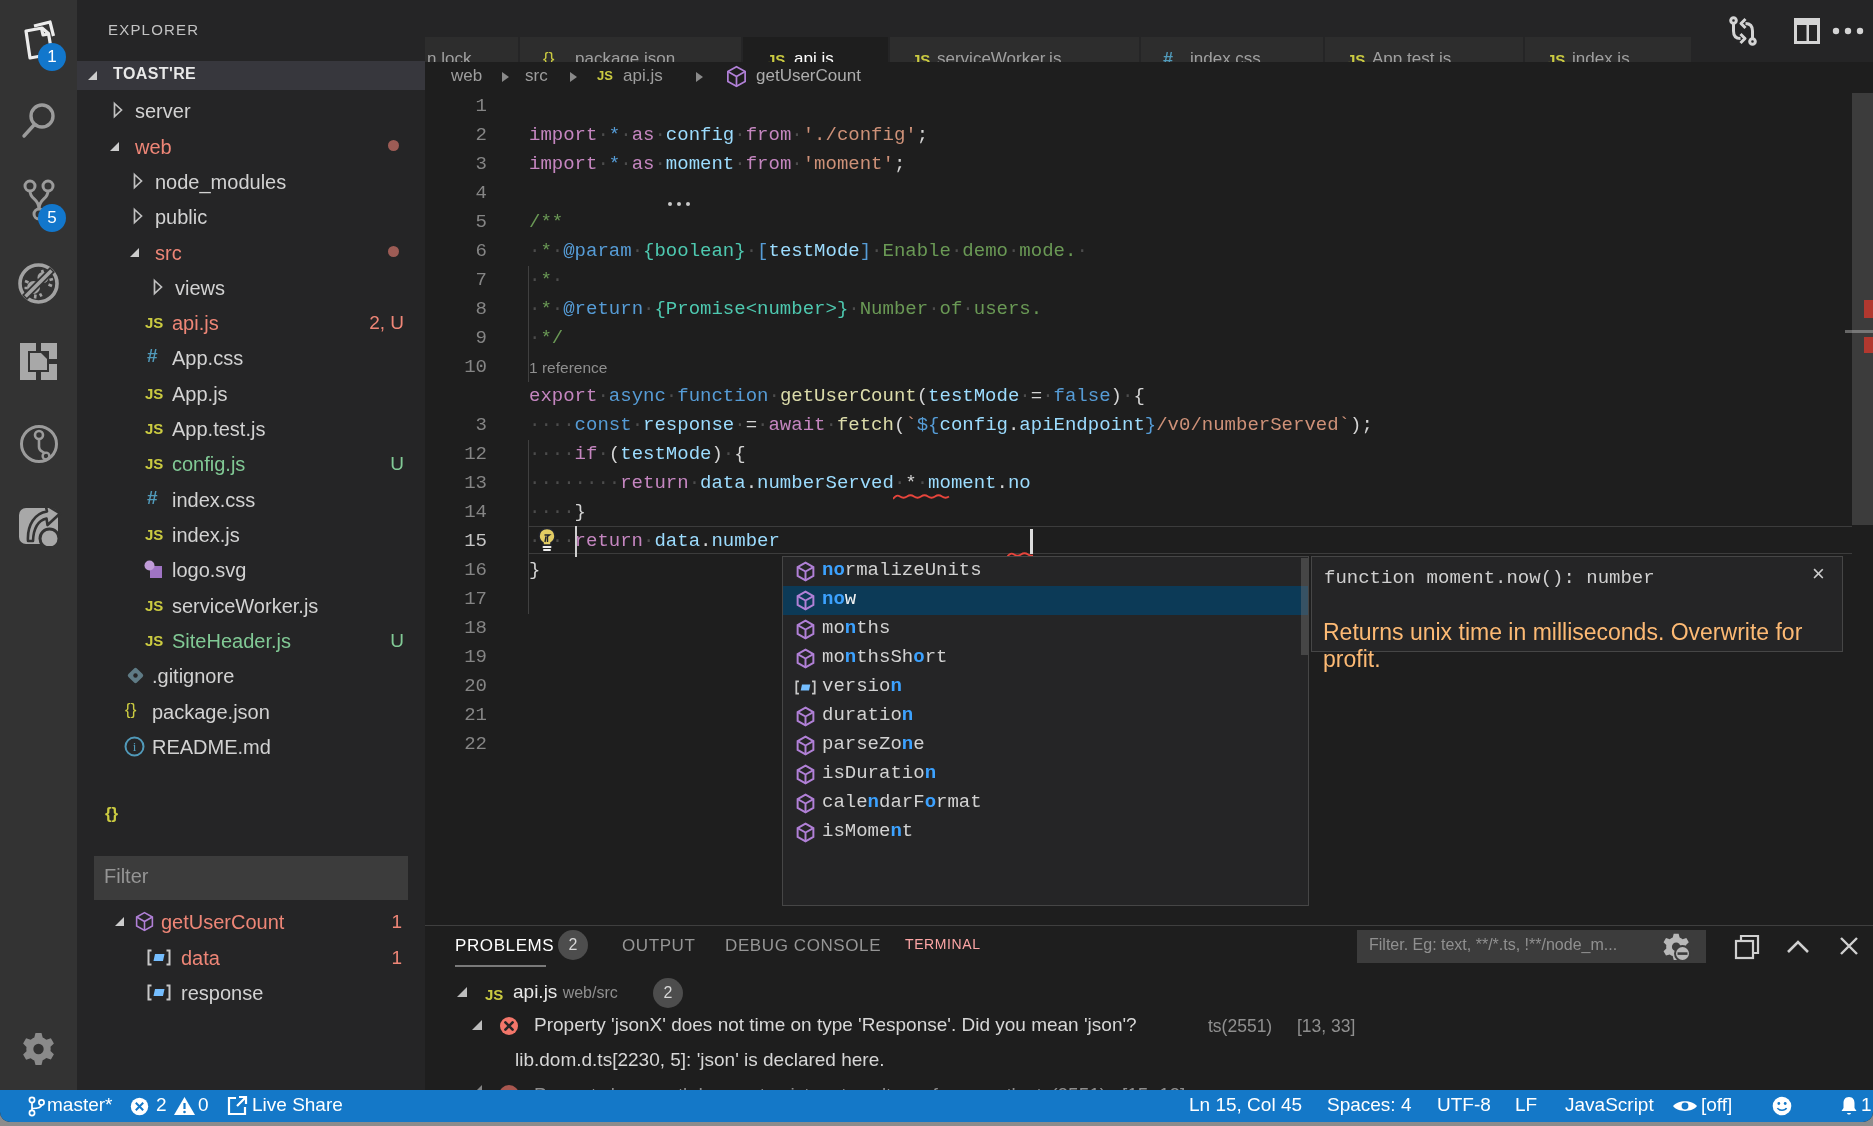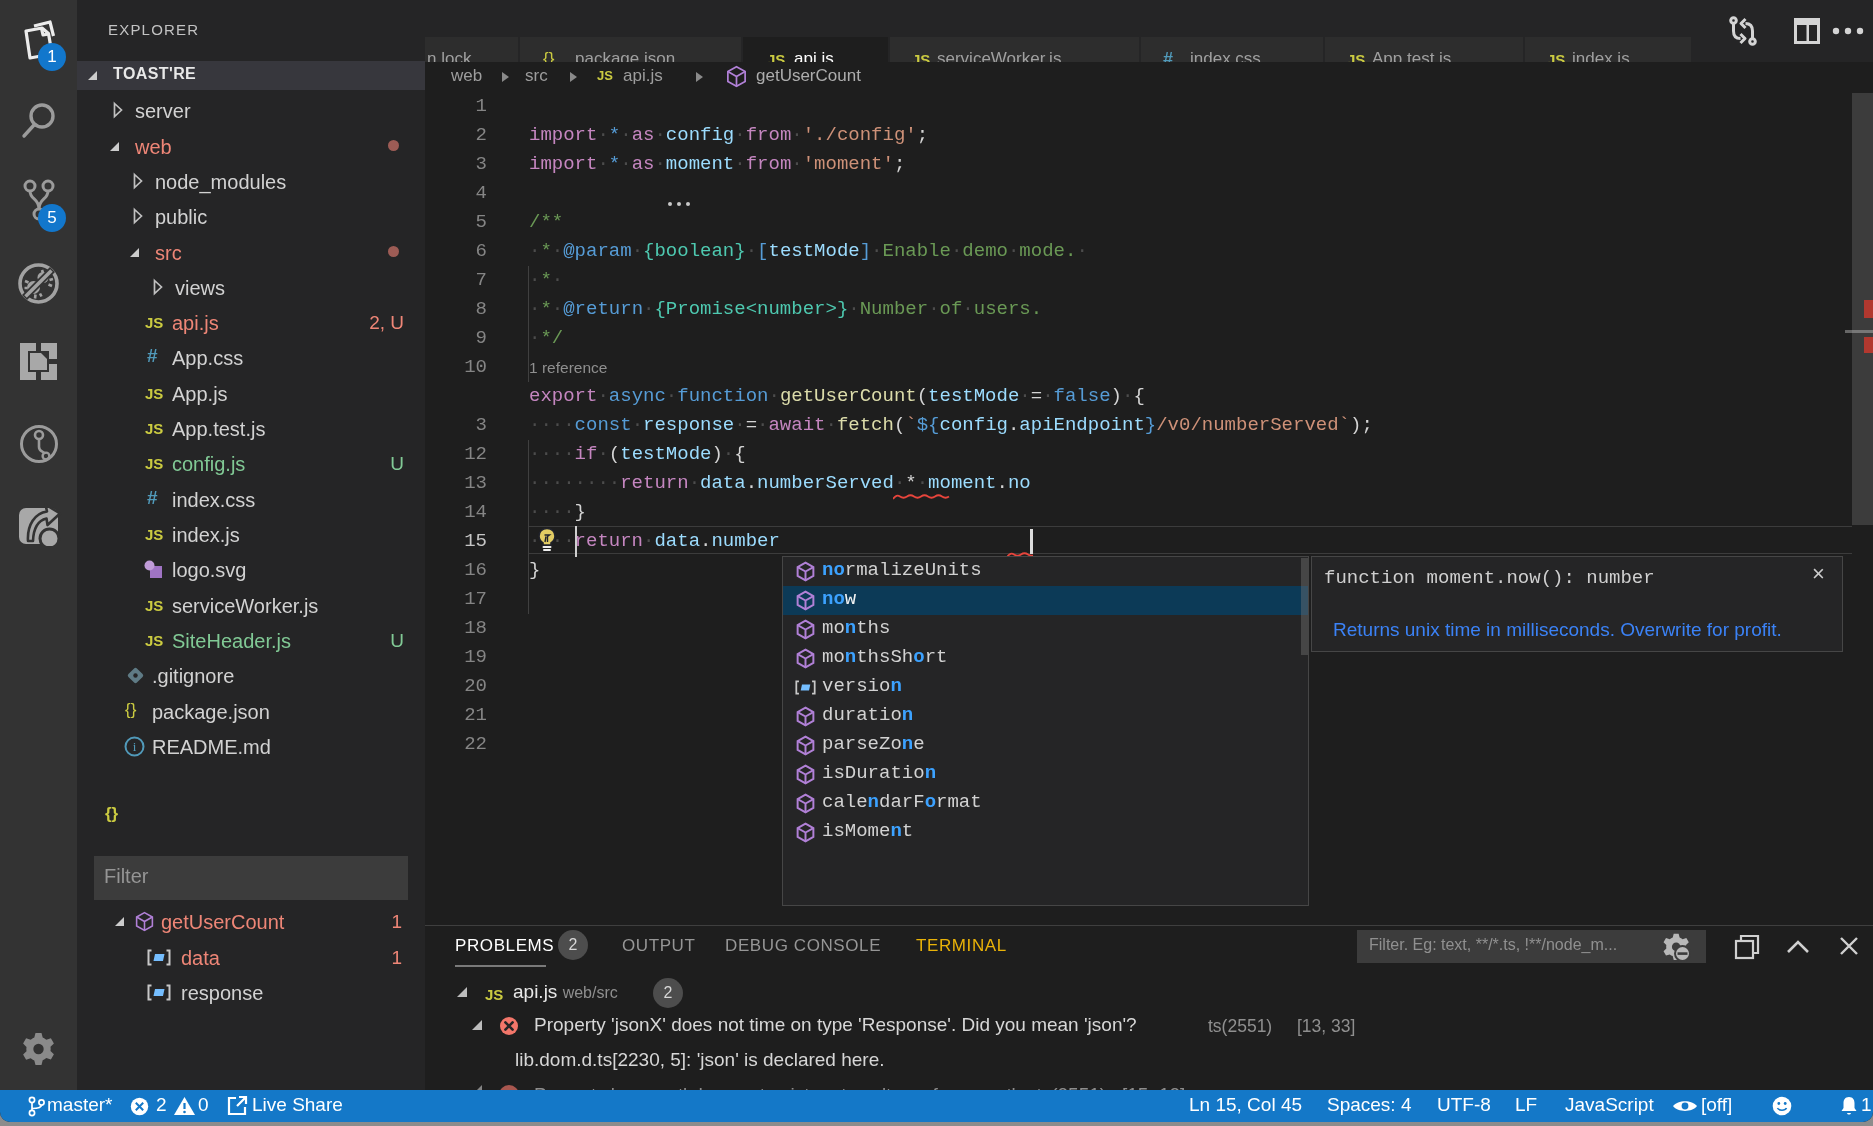--- a/index.html
+++ b/index.html
@@ -253,31 +253,31 @@
         <div class="sgr">
             <svg class="cub">
               <use href="#cube"></use>
             </svg>
             <span class="sgl">isMome<b>n</b>t</span>
           </div>
       </div>
     </div>
     <div class="abs" style="left:886px;top:556px;width:532px;height:96px;background:#252526;border:1px solid #464646">
       <div class="abs mono" style="left:12px;top:10px;font-size:19px;color:#cfcfcf">function moment.now(): number</div>
-      <div class="abs" style="left:21px;top:62px;font-size:19px;color:#3b82f6">Returns unix time in milliseconds. Overwrite for profit.</div>
+      <div class="abs" style="left:11px;top:62px;font-size:23px;color:#fdba74">Returns unix time in milliseconds. Overwrite for profit.</div>
       <div class="abs" style="left:500px;top:4px;font-size:22px;color:#cccccc">×</div>
     </div>
 
     <div id="panel" class="abs" style="left:0;top:925px;width:1448px;height:165px;background:#1e1e1e;border-top:1px solid #3f3f3f">
       <div class="abs" style="left:30px;top:10px;font-size:17px;color:#ffffff;letter-spacing:.6px">PROBLEMS</div>
       <div class="abs" style="left:30px;top:39px;width:91px;height:2px;background:#7a7a7a"></div>
       <div class="abs badge" style="left:133px;top:4px;width:30px;height:30px;line-height:30px;font-size:16px">2</div>
       <div class="abs" style="left:197px;top:10px;font-size:17px;color:#969696;letter-spacing:.6px">OUTPUT</div>
       <div class="abs" style="left:300px;top:10px;font-size:17px;color:#969696;letter-spacing:.6px">DEBUG&nbsp;CONSOLE</div>
-      <div class="abs" style="left:491px;top:10px;font-size:17px;color:#eab308;letter-spacing:.6px">TERMINAL</div>
+      <div class="abs" style="left:480px;top:10px;font-size:14px;color:#fca5a5;letter-spacing:.6px">TERMINAL</div>
       <div class="abs" style="left:932px;top:4px;width:349px;height:33px;background:#3c3c3c">
         <div class="abs" style="left:12px;top:6px;font-size:16px;color:#909090">Filter. Eg: text, **/*.ts, !**/node_m...</div>
         <svg class="abs" style="left:304px;top:2px" width="31" height="31" viewBox="0 0 31 31">
           <g transform="scale(0.82)">
               <path fill="#b8b8b8" d="M15.5 2 h6 l1.2 4.6 a12.5 12.5 0 0 1 3.6 2.1 l4.6-1.4 3 5.2 -3.4 3.3 a12.5 12.5 0 0 1 0 4.2 l3.4 3.3 -3 5.2 -4.6-1.4 a12.5 12.5 0 0 1 -3.6 2.1 L21.5 34 h-6 l-1.2-4.6 a12.5 12.5 0 0 1 -3.6-2.1 l-4.6 1.4 -3-5.2 3.4-3.3 a12.5 12.5 0 0 1 0-4.2 L3.1 12.5 l3-5.2 4.6 1.4 a12.5 12.5 0 0 1 3.6-2.1 Z"></path>
           <circle cx="18.5" cy="18" r="5.2" fill="#3c3c3c"></circle>
             </g>
           <circle cx="21.5" cy="21.5" r="7.5" fill="#b8b8b8" stroke="#3c3c3c" stroke-width="2"></circle>
           <rect x="16.5" y="20.3" width="10" height="2.6" fill="#3c3c3c"></rect>
         </svg>

